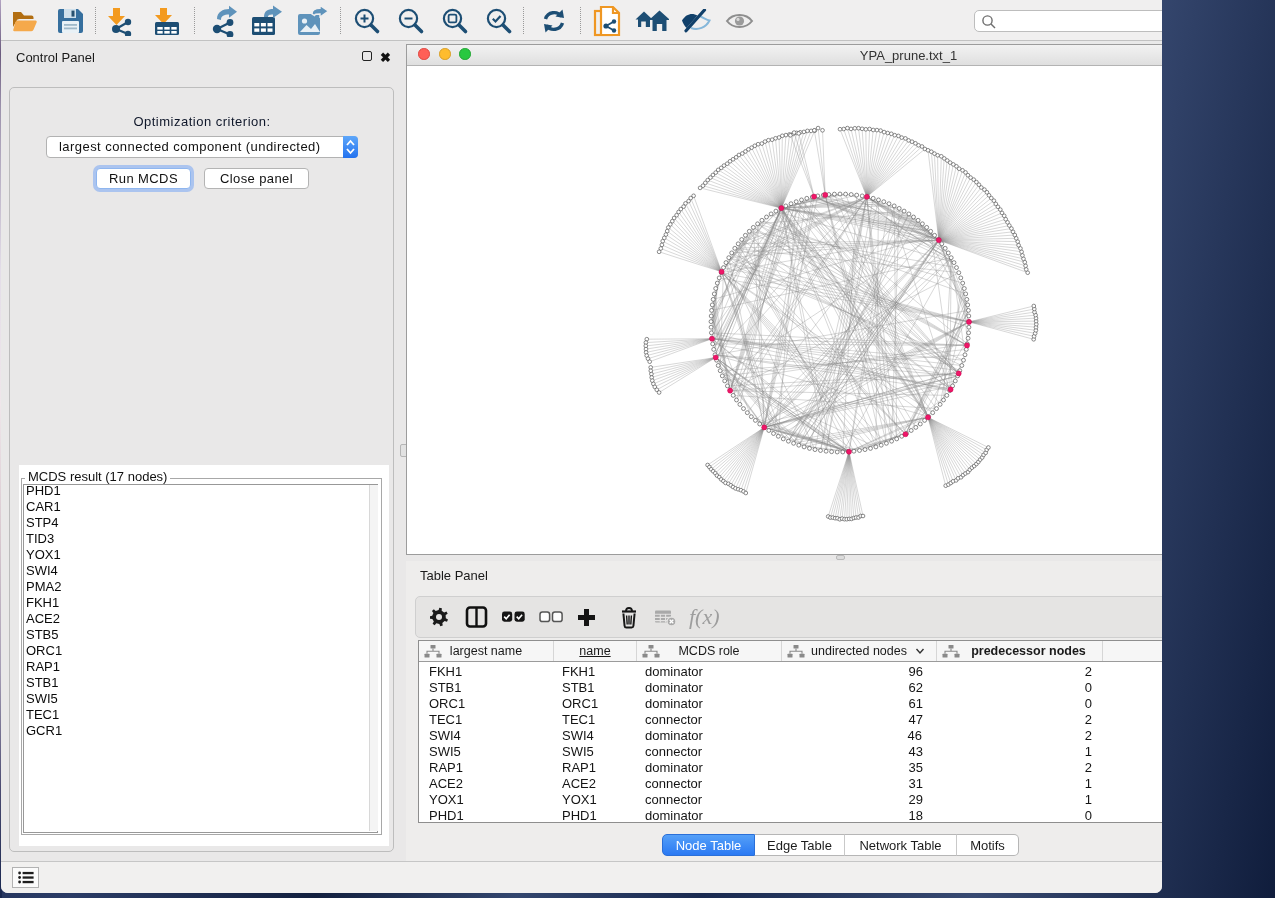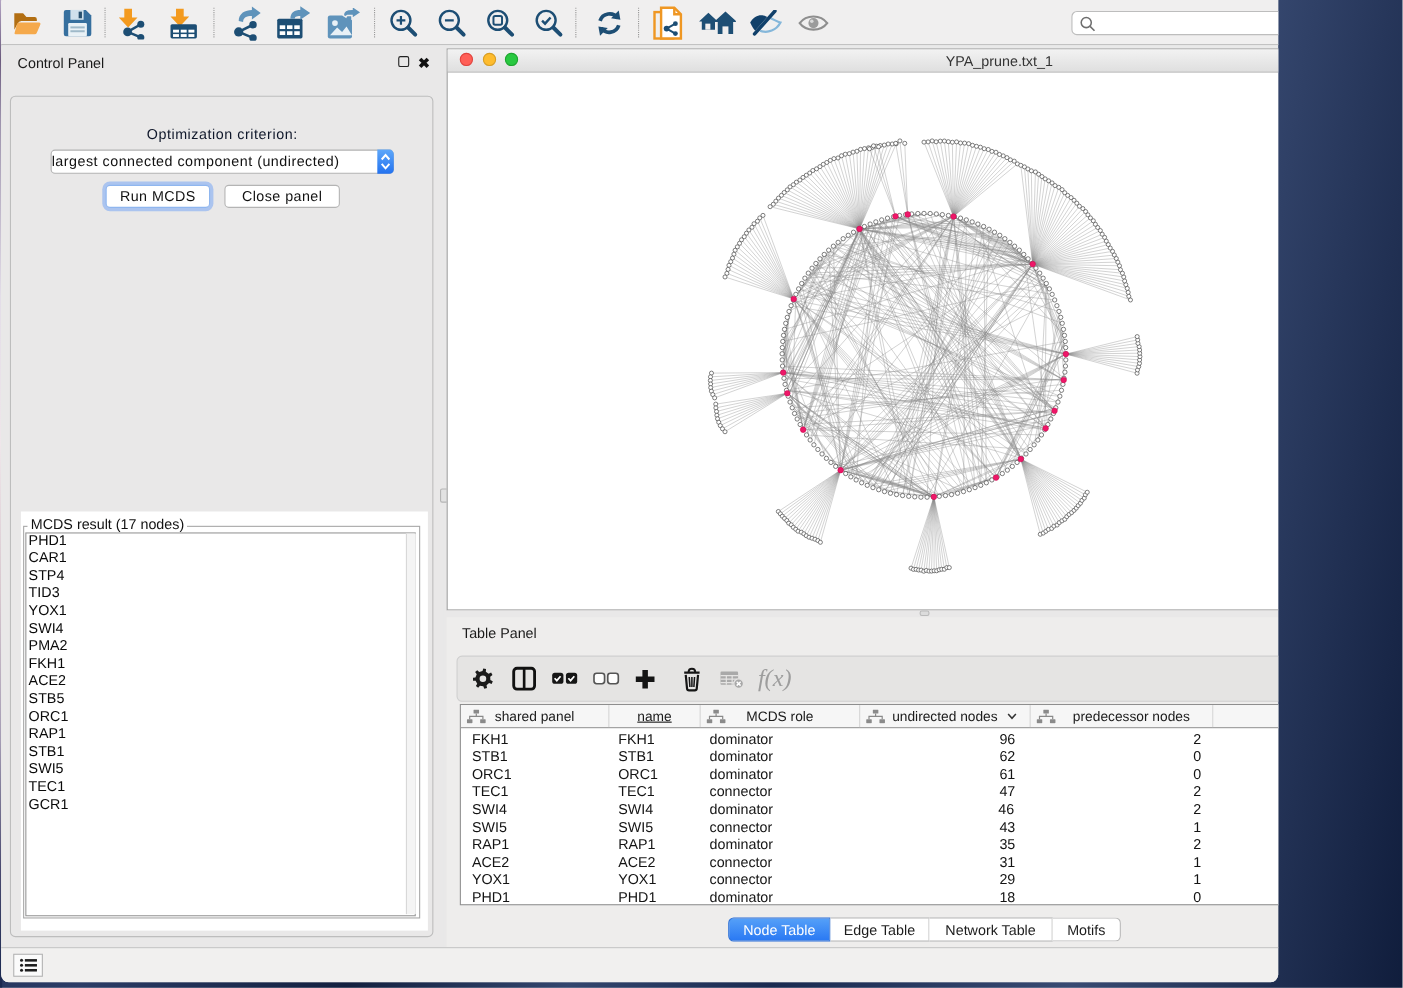--- a/index.html
+++ b/index.html
@@ -12,21 +12,21 @@
 .ptitle{font-size:13px;color:#1a1a1a}
 .sqico{position:absolute;width:10px;height:10px;border:1.5px solid #222;border-radius:2px}
 .xico{position:absolute;font-size:13px;font-weight:700;color:#111;line-height:10px}
 #tabpane{position:absolute;left:8px;top:45px;width:385px;height:765px;border:1px solid #bdbdbd;border-radius:5px;background:#e9e8e8}
 .tabs{position:absolute;display:flex;height:22px;font-size:13px;font-weight:500;letter-spacing:.3px;color:#161616}
 .tab{background:#fff;border-top:1px solid #b6b6b6;border-bottom:1px solid #b6b6b6;border-right:1px solid #c9c9c9;display:flex;align-items:center;justify-content:center}
 .tab.first{border-left:1px solid #b6b6b6;border-radius:5px 0 0 5px}
 .tab.last{border-right:1px solid #b6b6b6;border-radius:0 5px 5px 0}
 .tab.sel{background:linear-gradient(180deg,#55a0f8 0%,#2a79f3 100%);color:#fff;border-color:#2a6fd8}
 .btn{position:absolute;background:#fff;border:1px solid #b4b4b4;border-radius:4px;font-size:13px;letter-spacing:.4px;color:#111;display:flex;align-items:center;justify-content:center}
-#combo{left:45px;top:94px;width:312px;height:22px;background:#fff;border:1px solid #b2b2b2;border-radius:4px;font-size:13px;letter-spacing:.45px;color:#111;line-height:20px;white-space:nowrap;overflow:hidden}
+#combo{left:45px;top:94px;width:312px;height:22px;background:#fff;border:1px solid #b2b2b2;border-radius:4px;font-size:13px;letter-spacing:.45px;color:#111;line-height:20px;padding-left:12px;white-space:nowrap;overflow:hidden}
 #combocap{left:342px;top:94px;width:15px;height:22px;border-radius:0 4px 4px 0;background:linear-gradient(180deg,#5ea7fa,#2372ef)}
 #whitepane{left:18px;top:423px;width:370px;height:381px;background:#fff}
 #fset{position:absolute;left:20px;top:432px;width:361px;height:361px}
 #fsetbox{position:absolute;left:0;top:4px;width:361px;height:357px;border:1px solid #a8a8a8}
 #fsetlbl{position:absolute;left:4px;top:-4px;background:#fff;padding:0 3px;font-size:13px;line-height:14px;color:#111}
 #mlist{position:absolute;left:2px;top:10px;width:355px;height:349px;overflow:hidden;background:#fff;border:1px solid #989898;font-size:13px;color:#0a0a0a;line-height:16px;padding:0 0 0 2px}
 #mscroll{position:absolute;right:4px;top:11px;width:9px;height:346px;background:#f4f4f4;border-left:1px solid #d8d8d8}
 #vsplit{left:402px;top:42px;width:4px;height:819px;background:#e9e8e8}
 #netwin{left:405px;top:44px;width:869px;height:511px;border:1px solid #9c9c9c;background:#fff}
 #nettitle{position:absolute;left:0;top:0;width:867px;height:21px;background:linear-gradient(180deg,#f2f2f2,#dfdfdf);border-bottom:1px solid #b3b3b3;text-align:center;font-size:13px;color:#333;line-height:21px;padding-left:136px}
@@ -651,21 +651,21 @@
         <div id="thead">
           <div class="hcell" style="left:0px;width:135px;">
             <svg class="hico" viewBox="0 0 18 13">
               <g fill="#8a8a8a">
                 <rect x="6.5" y="0" width="5" height="3.6" rx="0.5"></rect>
                 <rect x="0.5" y="8.8" width="5" height="3.6" rx="0.5"></rect>
                 <rect x="12.5" y="8.8" width="5" height="3.6" rx="0.5"></rect>
               </g>
               <path d="M9 3.6 V6.3 M3 8.8 V6.3 H15 V8.8" fill="none" stroke="#8a8a8a" stroke-width="1.1"></path>
             </svg>
-            <span>shared panel</span>
+            <span>largest name</span>
           </div>
           <div class="hcell" style="left:135px;width:83px;text-decoration:underline;">
             <span>name</span>
           </div>
           <div class="hcell" style="left:218px;width:145px;">
             <svg class="hico" viewBox="0 0 18 13">
               <g fill="#8a8a8a">
                 <rect x="6.5" y="0" width="5" height="3.6" rx="0.5"></rect>
                 <rect x="0.5" y="8.8" width="5" height="3.6" rx="0.5"></rect>
                 <rect x="12.5" y="8.8" width="5" height="3.6" rx="0.5"></rect>
@@ -681,21 +681,21 @@
                 <rect x="0.5" y="8.8" width="5" height="3.6" rx="0.5"></rect>
                 <rect x="12.5" y="8.8" width="5" height="3.6" rx="0.5"></rect>
               </g>
               <path d="M9 3.6 V6.3 M3 8.8 V6.3 H15 V8.8" fill="none" stroke="#8a8a8a" stroke-width="1.1"></path>
             </svg>
             <span>undirected nodes</span>
             <svg width="10" height="8" viewBox="0 0 10 8" style="margin-left:8px">
               <path d="M1.5 2 L5 6 L8.5 2" fill="none" stroke="#333" stroke-width="1.4"></path>
             </svg>
           </div>
-          <div class="hcell" style="left:518px;width:166px;padding-left:18px;">
+          <div class="hcell" style="left:518px;width:166px;padding-left:18px;font-weight:bold;">
             <svg class="hico" viewBox="0 0 18 13">
               <g fill="#8a8a8a">
                 <rect x="6.5" y="0" width="5" height="3.6" rx="0.5"></rect>
                 <rect x="0.5" y="8.8" width="5" height="3.6" rx="0.5"></rect>
                 <rect x="12.5" y="8.8" width="5" height="3.6" rx="0.5"></rect>
               </g>
               <path d="M9 3.6 V6.3 M3 8.8 V6.3 H15 V8.8" fill="none" stroke="#8a8a8a" stroke-width="1.1"></path>
             </svg>
             <span>predecessor nodes</span>
           </div>

